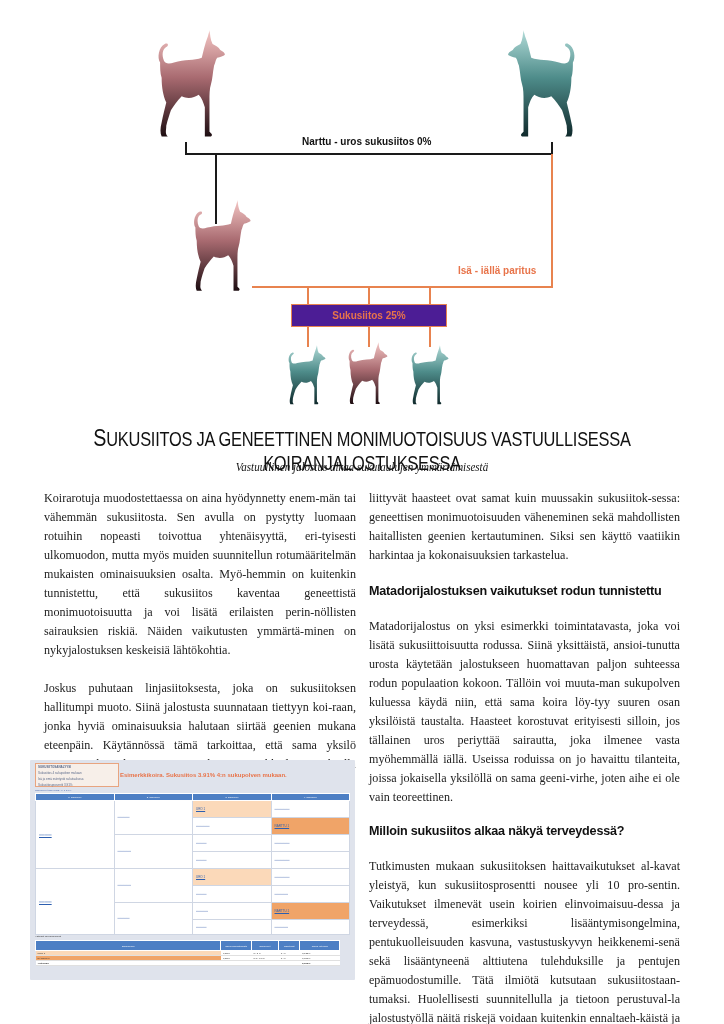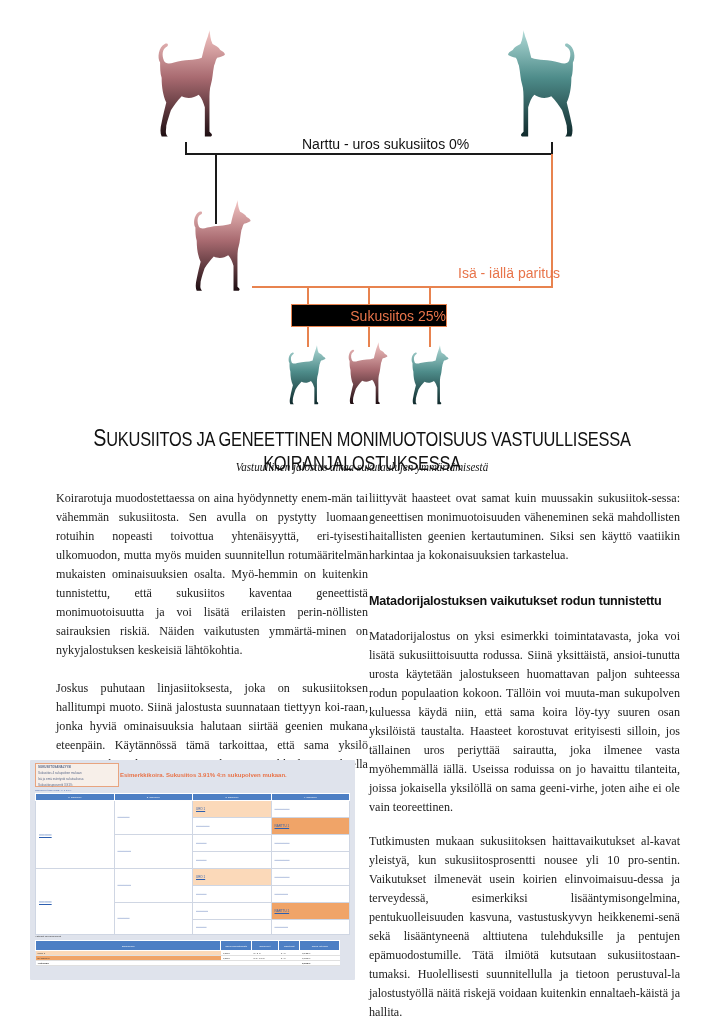--- a/index.html
+++ b/index.html
@@ -1,22 +1,22 @@
 <!DOCTYPE html>
 <html><head>
 <meta charset="utf-8">
 <style>
   html, body { margin: 0; padding: 0; background: #ffffff; }
   body { width: 724px; height: 1024px; position: relative; overflow: hidden; font-family: "Liberation Serif", serif; color: #1a1a1a; }
   .line-black { background: #1a1a1a; position: absolute; }
   .line-orange { background: #e8834f; position: absolute; }
-  .diag-label { position: absolute; font-family: "Liberation Sans", sans-serif; font-weight: normal; font-size: 14px; white-space: nowrap; }
+  .diag-label { position: absolute; font-family: "Liberation Sans", sans-serif; font-weight: bold; font-size: 10px; white-space: nowrap; }
   .diag-label.black { color: #111; }
   .diag-label.orange { color: #e8744a; }
-  .inbreed-box { position: absolute; border: 1.5px solid #e8834f; background: #000000; box-sizing: border-box; display:flex; align-items:center; justify-content:flex-end; }
+  .inbreed-box { position: absolute; border: 1.5px solid #e8834f; background: #4c1d95; box-sizing: border-box; display:flex; align-items:center; justify-content:center; }
   .dog { position: absolute; }
   .title { position: absolute; left: 0; width: 724px; top: 424px; text-align: center; font-family: "Liberation Sans Narrow", "Liberation Sans", sans-serif; font-size: 20px; letter-spacing: -0.3px; color: #111; font-weight: normal; transform: scaleX(0.82); transform-origin: center; }
   .title .cap { font-size: 24px; }
   .subtitle { position: absolute; left: 0; width: 724px; top: 460px; text-align: center; font-family: "Liberation Serif", serif; font-style: italic; font-size: 12.5px; color: #111; transform: scaleX(0.88); transform-origin: center; }
   .col { position: absolute; font-size: 12.1px; line-height: 19px; text-align: justify; hyphens: manual; color: #222; }
   .col p { margin: 0 0 19px 0; }
   .col h3 { font-family: "Liberation Sans", sans-serif; font-weight: bold; font-size: 12.6px; margin: 0 0 17px 0; line-height: 18px; color: #111; letter-spacing: -0.2px; }
   .shot { position: absolute; left: 30px; top: 760px; width: 325px; height: 220px; background: #dfe3ec; border-radius: 1px; overflow: hidden; }
   .shot .hdrbox { position: absolute; left: 5px; top: 3px; width: 82px; height: 22px; border: 1px solid #e8a47f; background: #f7efe9; }
   .shot .hdrbox .t { font-family: "Liberation Sans", sans-serif; font-size: 3px; color: #5a6a8a; padding: 1px 2px; line-height: 4px; }
@@ -106,29 +106,30 @@
   <svg class="dog" style="left:398px;top:345px;width:65px;height:60px;">
       <use href="#dogR" fill="url(#gTeal)"></use>
     </svg>
 </div>
 
 <h1 class="title" style="margin:0;">
   <span class="cap">S</span><span>UKUSIITOS JA GENEETTINEN MONIMUOTOISUUS VASTUULLISESSA KOIRANJALOSTUKSESSA</span>
 </h1>
 <div class="subtitle">Vastuullinen jalostus alkaa sukutaulujen ymmärtämisestä</div>
 
-<div class="col" style="left:56px;top:489px;width:312px;">
+<div class="col" style="left:44px;top:489px;width:312px;">
   <p>Koirarotuja muodostettaessa on aina hyödynnetty enem-män tai vähemmän sukusiitosta. Sen avulla on pystytty luomaan rotuihin nopeasti toivottua yhtenäisyyttä, eri-tyisesti ulkomuodon, mutta myös muiden suunnitellun rotumääritelmän mukaisten ominaisuuksien osalta. Myö-hemmin on kuitenkin tunnistettu, että sukusiitos kaventaa geneettistä monimuotoisuutta ja voi lisätä erilaisten perin-nöllisten sairauksien riskiä. Näiden vaikutusten ymmärtä-minen on nykyjalostuksen keskeisiä lähtökohtia.</p>
   <p>Joskus puhutaan linjasiitoksesta, joka on sukusiitoksen hallitumpi muoto. Siinä jalostusta suunnataan tiettyyn koi-raan, jonka hyviä ominaisuuksia halutaan siirtää geenien mukana eteenpäin. Käytännössä tämä tarkoittaa, että sama yksilö esiintyy sukutaulussa useampaan kertaan. Vaikka linjasiitoksella voidaan vahvistaa toivottuja piirteitä, siihen</p>
 </div>
 
 <div class="col" style="left:369px;top:489px;width:311px;">
-  <p style="margin-bottom:27px;">liittyvät haasteet ovat samat kuin muussakin sukusiitok-sessa: geneettisen monimuotoisuuden väheneminen sekä mahdollisten haitallisten geenien kertautuminen. Siksi sen käyttö vaatiikin harkintaa ja kokonaisuuksien tarkastelua.</p>
+  <p style="margin-bottom:17px;">liittyvät haasteet ovat samat kuin muussakin sukusiitok-sessa: geneettisen monimuotoisuuden väheneminen sekä mahdollisten haitallisten geenien kertautuminen. Siksi sen käyttö vaatiikin harkintaa ja kokonaisuuksien tarkastelua.</p>
   <h3>Matadorijalostuksen vaikutukset rodun tunnistettu</h3>
   <p style="margin-bottom:15px;">Matadorijalostus on yksi esimerkki toimintatavasta, joka voi lisätä sukusiittoisuutta rodussa. Siinä yksittäistä, ansioi-tunutta urosta käytetään jalostukseen huomattavan paljon suhteessa rodun populaation kokoon. Tällöin voi muuta-man sukupolven kuluessa käydä niin, että sama koira löy-tyy suuren osan yksilöistä taustalta. Haasteet korostuvat erityisesti silloin, jos tällainen uros periyttää sairautta, joka ilmenee vasta myöhemmällä iällä. Useissa roduissa on jo havaittu tilanteita, joissa jokaisella yksilöllä on sama geeni-virhe, joten aihe ei ole vain teoreettinen.</p>
+  <h3>Milloin sukusiitos alkaa näkyä terveydessä?</h3>
   <p>Tutkimusten mukaan sukusiitoksen haittavaikutukset al-kavat yleistyä, kun sukusiitosprosentti nousee yli 10 pro-sentin. Vaikutukset ilmenevät usein koirien elinvoimaisuu-dessa ja terveydessä, esimerkiksi lisääntymisongelmina, pentukuolleisuuden kasvuna, vastustuskyvyn heikkenemi-senä sekä lisääntyneenä alttiutena tulehduksille ja pentujen epämuodostumille. Tätä ilmiötä kutsutaan sukusiitostaan-tumaksi. Huolellisesti suunnitellulla ja tietoon perustuval-la jalostustyöllä näitä riskejä voidaan kuitenkin ennaltaeh-käistä ja hallita.</p>
 </div>
 
 <div class="shot">
   <div class="hdrbox">
     <div class="t" style="font-weight:bold;">SUKUSIITOSANALYYSI</div>
     <div class="t">Sukusiitos 4 sukupolven mukaan</div>
     <div class="t">Isä ja emä esiintyvät sukutaulussa</div>
     <div class="t">Sukusiitosprosentti 3,91%</div>
   </div>

